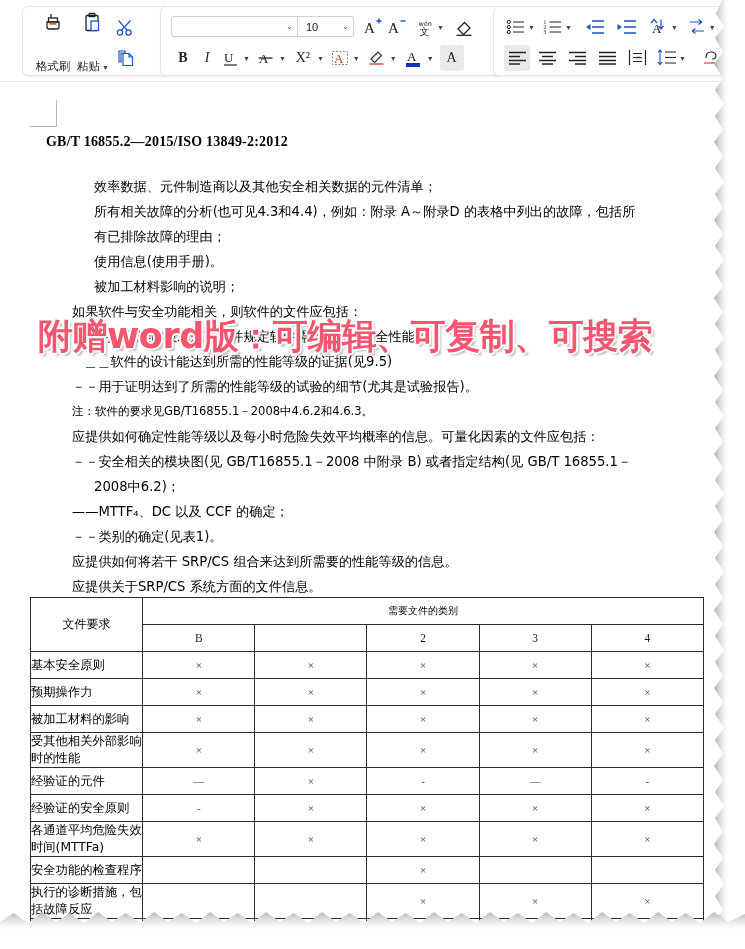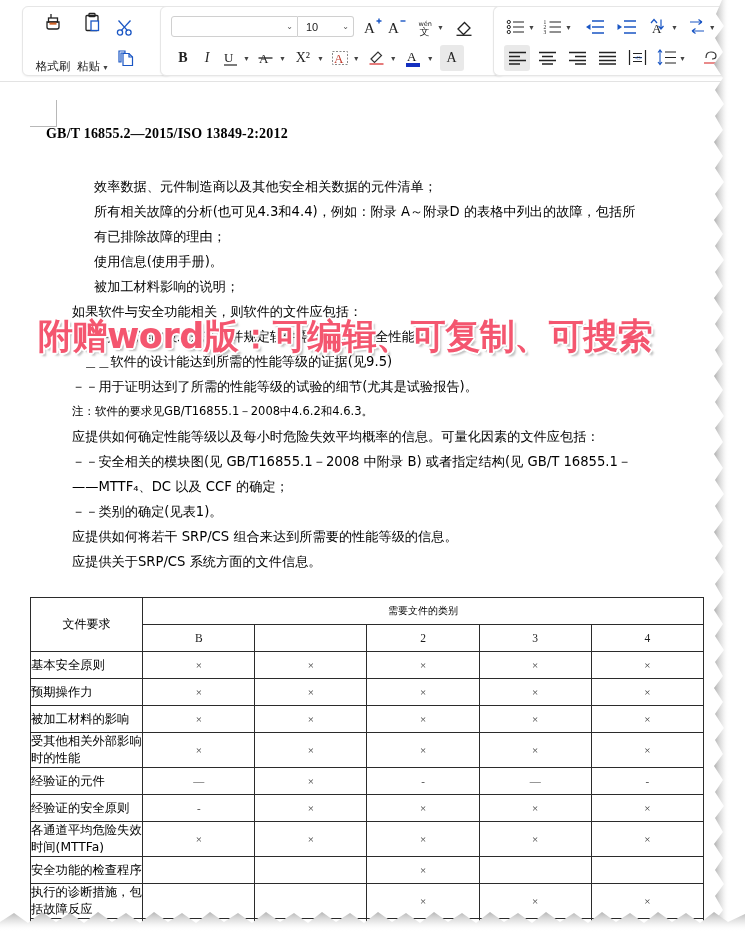--- a/index.html
+++ b/index.html
@@ -116,21 +116,21 @@
     background: #ffffff;
   }
   .corner-mark2 {
     position: absolute; top: 18px; left: 16px;
     width: 27px; height: 27px;
     border-right: 1px solid #b8b8b8;
     border-bottom: 1px solid #b8b8b8;
   }
 
   .hdr {
-    position: absolute; top: 44px; left: 32px;
+    position: absolute; top: 52px; left: 32px;
     font-family: "Liberation Serif", "DejaVu Serif", serif;
     font-weight: bold;
     font-size: 14px;
     color: #000;
     letter-spacing: 0.2px;
     white-space: nowrap;
   }
 
   .body-text {
     position: absolute;
@@ -560,20 +560,21 @@
         <p class="p ind1">有已排除故障的理由；</p>
         <p class="p hang"><span class="item-mark">k)</span><span>使用信息(使用手册)。</span></p>
         <p class="p hang"><span class="item-mark">j)</span><span>被加工材料影响的说明；</span></p>
         <p class="p ind2">如果软件与安全功能相关，则软件的文件应包括：</p>
         <p class="p ind2">－－明确无误的技术规范，并规定软件需要达到的安全性能；</p>
         <p class="p ind2" style="padding-left:40px;">＿＿软件的设计能达到所需的性能等级的证据(见9.5)</p>
         <p class="p ind2">－－用于证明达到了所需的性能等级的试验的细节(尤其是试验报告)。</p>
         <p class="p ind2 sm">注：软件的要求见GB/T16855.1－2008中4.6.2和4.6.3。</p>
         <p class="p ind2">应提供如何确定性能等级以及每小时危险失效平均概率的信息。可量化因素的文件应包括：</p>
         <p class="p ind2">－－安全相关的模块图(见 GB/T16855.1－2008    中附录 B) 或者指定结构(见 GB/T  16855.1－</p>
+        <p class="p ind1">2008中6.2)；</p>
         <p class="p ind2">——MTTF₄、DC  以及 CCF 的确定；</p>
         <p class="p ind2">－－类别的确定(见表1)。</p>
         <p class="p ind2">应提供如何将若干 SRP/CS  组合来达到所需要的性能等级的信息。</p>
         <p class="p ind2">应提供关于SRP/CS  系统方面的文件信息。</p>
       </div>
 
       <div class="watermark">附赠word版：可编辑、可复制、可搜索</div>
 
 
       <table class="doc-table">

